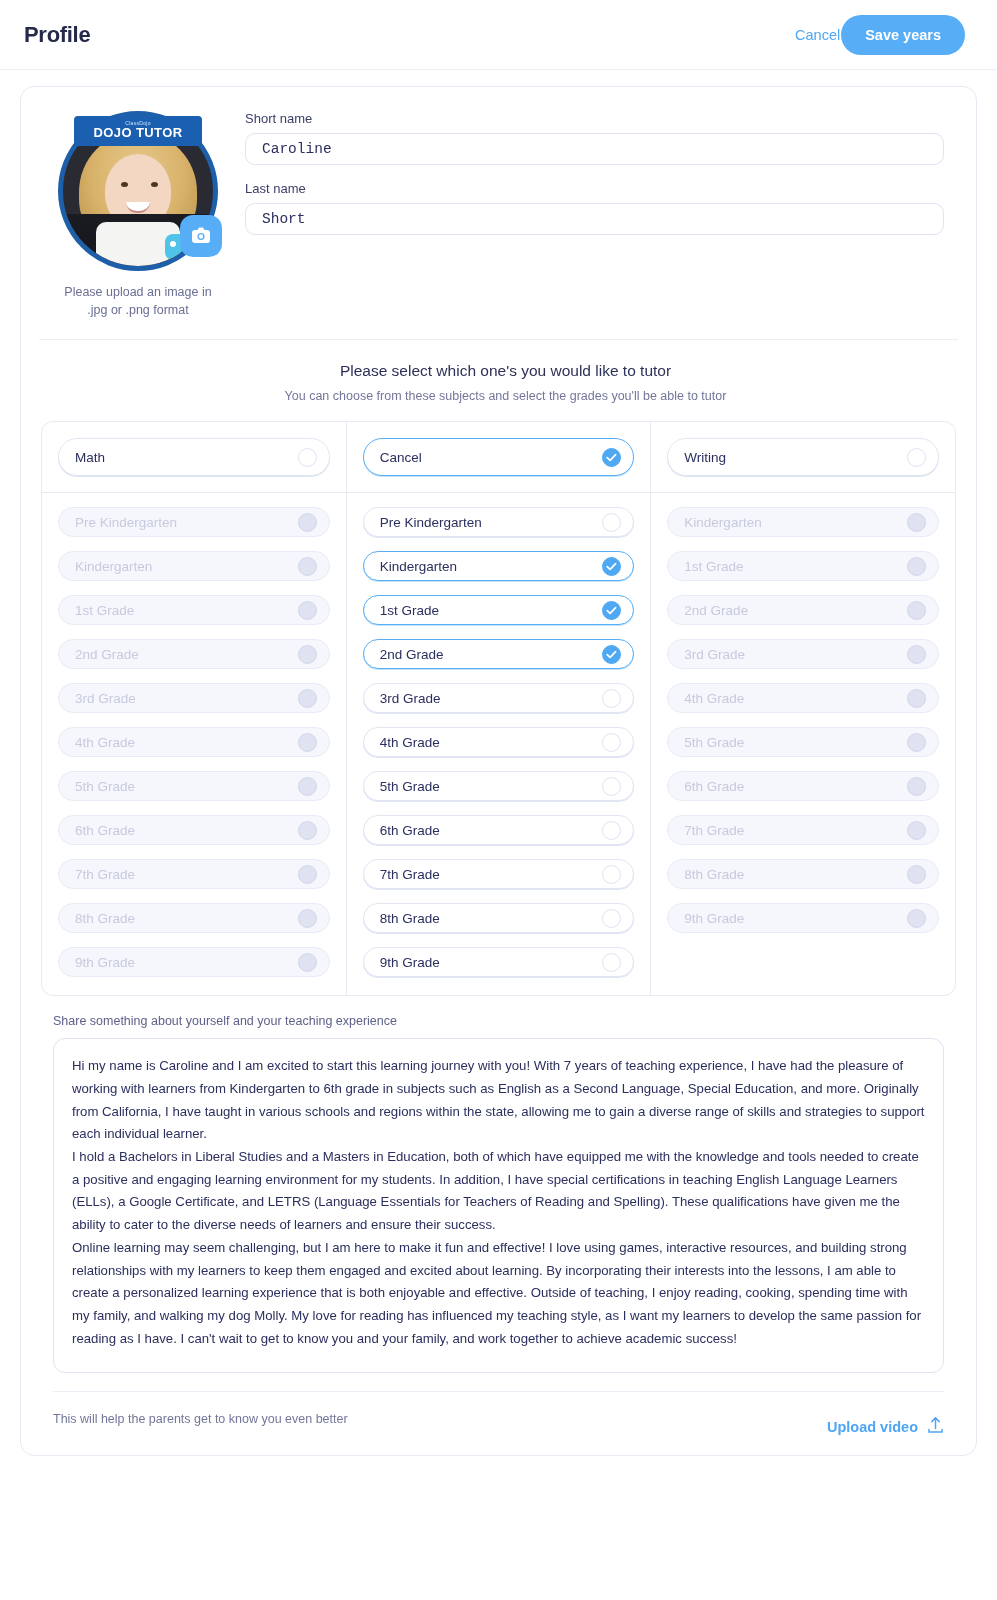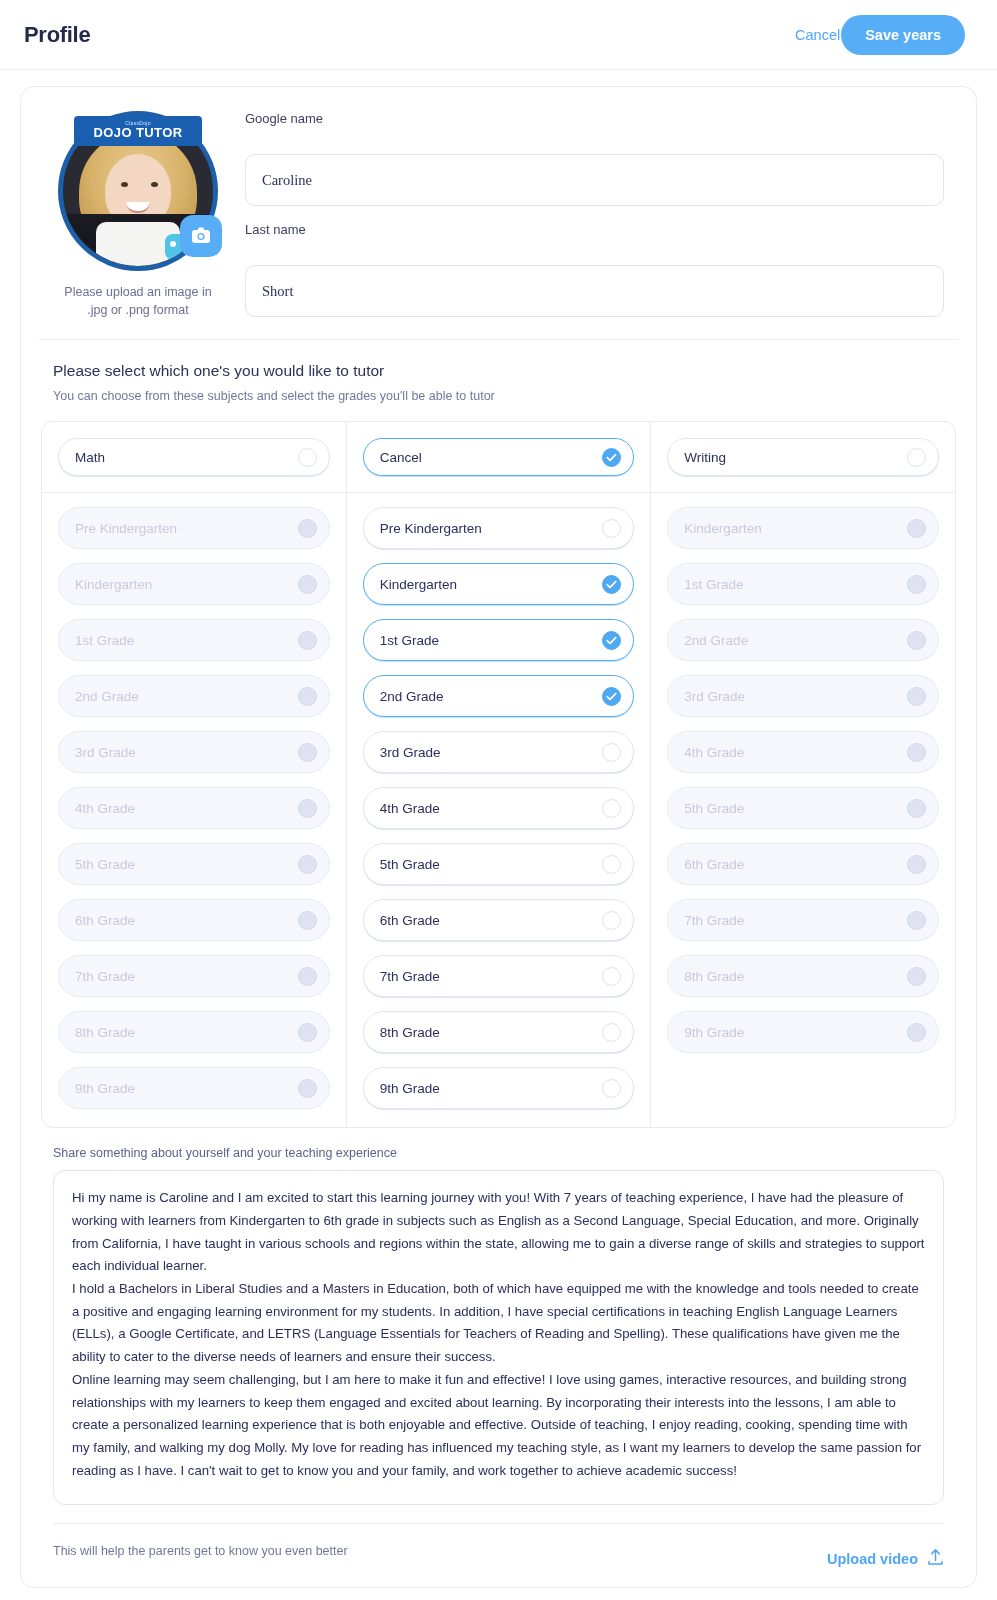--- a/index.html
+++ b/index.html
@@ -145,58 +145,57 @@
   }
 
   .fields { flex: 1; padding-right: 14px; }
   .field-label {
     font-size: 13px;
     color: #3b3f68;
     margin-bottom: 7px;
   }
   .field-input {
     width: 100%;
-    height: 52px;
+    height: 32px;
     border: 1px solid #dfe3f2;
     border-radius: 10px;
     padding: 0 16px;
     font-size: 14.5px;
     color: #2b2f5e;
-    font-family: Liberation Serif, serif;
+    font-family: Liberation Mono, monospace;
     background: #fff;
     outline: none;
-    margin-top: 21px;
   }
   .field-group { margin-bottom: 16px; }
   .field-group:last-child { margin-bottom: 0; }
 
   .divider { height: 1px; background: #eceef5; margin: 4px 0 0 0; }
 
   
-  .subjects-head { padding: 22px 0 0 14px; }
+  .subjects-head { padding: 22px 0 0 14px; text-align: center; }
   .subjects-title { font-size: 15.5px; color: #2d3157; margin-bottom: 9px; }
   .subjects-sub { font-size: 12.5px; color: #72779a; }
 
   .subject-grid {
     margin: 18px 2px 0 2px;
     border: 1px solid #e7eaf3;
     border-radius: 12px;
     display: flex;
     overflow: hidden;
   }
   .subject-col { flex: 1 1 0; min-width: 0; }
   .subject-col + .subject-col { border-left: 1px solid #e7eaf3; }
   .subject-head-cell {
     padding: 16px 16px 16px 16px;
     border-bottom: 1px solid #e7eaf3;
   }
   .grade-list { padding: 14px 16px 18px 16px; }
 
   .pill {
-    height: 42px;
+    height: 30px;
     border: 1px solid #e2e6f3;
     border-radius: 21px;
     background: #ffffff;
     display: flex;
     align-items: center;
     padding: 0 12px 0 16px;
     margin-bottom: 14px;
     cursor: pointer;
     box-shadow: 0 1px 0 rgba(210,216,236,0.7);
   }
@@ -318,21 +317,21 @@
               <circle cx="10" cy="10.5" r="2.2" fill="#ffffff"></circle>
             </svg>
           </span>
         </button>
       </div>
       <div class="avatar-caption">Please upload an image in .jpg or .png format</div>
     </div>
 
     <div class="fields">
       <div class="field-group">
-        <div class="field-label">Google name</div>
+        <div class="field-label">Short name</div>
         <input class="field-input" type="text" value="Caroline" style="">
       </div>
       <div class="field-group">
         <div class="field-label">Last name</div>
         <input class="field-input" type="text" value="Short" style="">
       </div>
     </div>
   </div>
 
   <div class="divider"></div>

